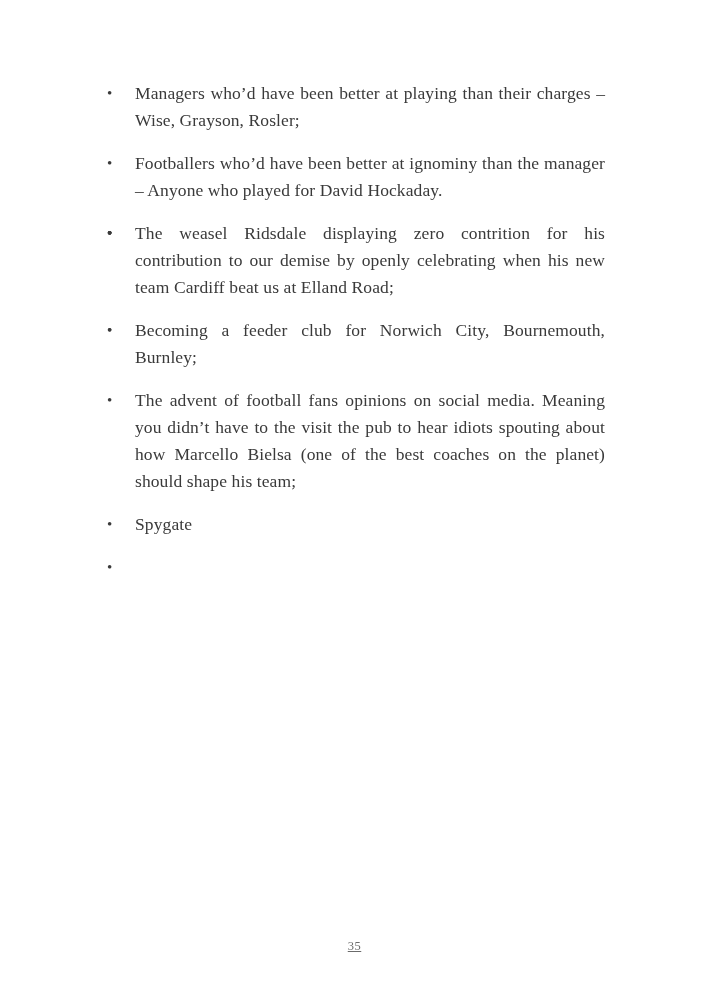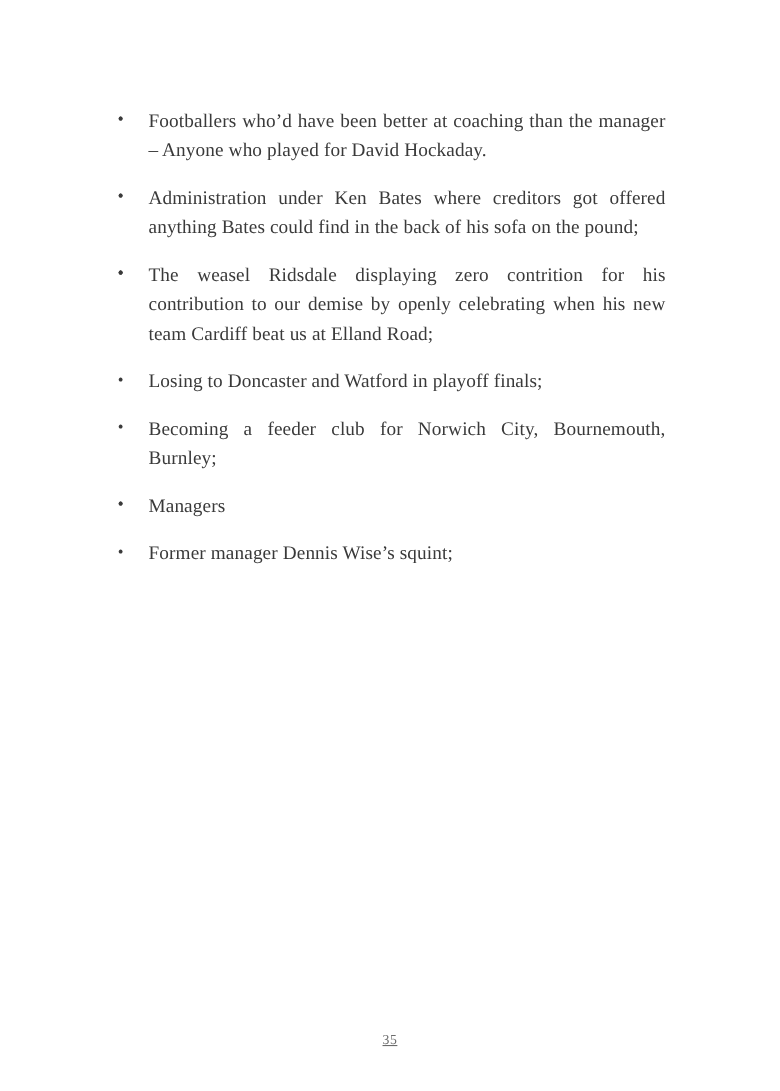--- a/index.html
+++ b/index.html
@@ -62,59 +62,58 @@
     text-decoration: underline;
   }
 </style>
 </head>
 <body>
 
 <div class="page">
   <ul class="bullet-list">
     <li>
       <span class="bullet-marker">•</span>
+      <span>Managers who’d have been better at playing than their charges – Wise, Grayson, Rosler;</span>
     </li>
     <li>
       <span class="bullet-marker">•</span>
-      <span>Footballers who’d have been better at coaching than the manager – Anyone who played for David Hockaday.</span>
+      <span>Footballers who’d have been better at ignominy than the manager – Anyone who played for David Hockaday.</span>
     </li>
     <li>
       <span class="bullet-marker">•</span>
     </li>
     <li>
       <span class="bullet-marker">•</span>
-      <span>Administration under Ken Bates where creditors got offered anything Bates could find in the back of his sofa on the pound;</span>
     </li>
     <li>
       <span class="bullet-marker">•</span>
     </li>
     <li>
       <span class="bullet-marker">•</span>
     </li>
     <li>
       <span class="bullet-marker">•</span>
       <span>The weasel Ridsdale displaying zero contrition for his contribution to our demise by openly celebrating when his new team Cardiff beat us at Elland Road;</span>
     </li>
     <li>
       <span class="bullet-marker">•</span>
-      <span>Losing to Doncaster and Watford in playoff finals;</span>
     </li>
     <li>
       <span class="bullet-marker">•</span>
       <span>Becoming a feeder club for Norwich City, Bournemouth, Burnley;</span>
     </li>
     <li>
       <span class="bullet-marker">•</span>
+      <span>The advent of football fans opinions on social media. Meaning you didn’t have to the visit the pub to hear idiots spouting about how Marcello Bielsa (one of the best coaches on the planet) should shape his team;</span>
     </li>
     <li>
       <span class="bullet-marker">•</span>
-      <span>Managers</span>
+      <span>Spygate</span>
     </li>
     <li>
       <span class="bullet-marker">•</span>
-      <span>Former manager Dennis Wise’s squint;</span>
     </li>
   </ul>
 </div>
 
 <div class="page-footer">
   <span class="page-number">35</span>
 </div>
 
 </body></html>

